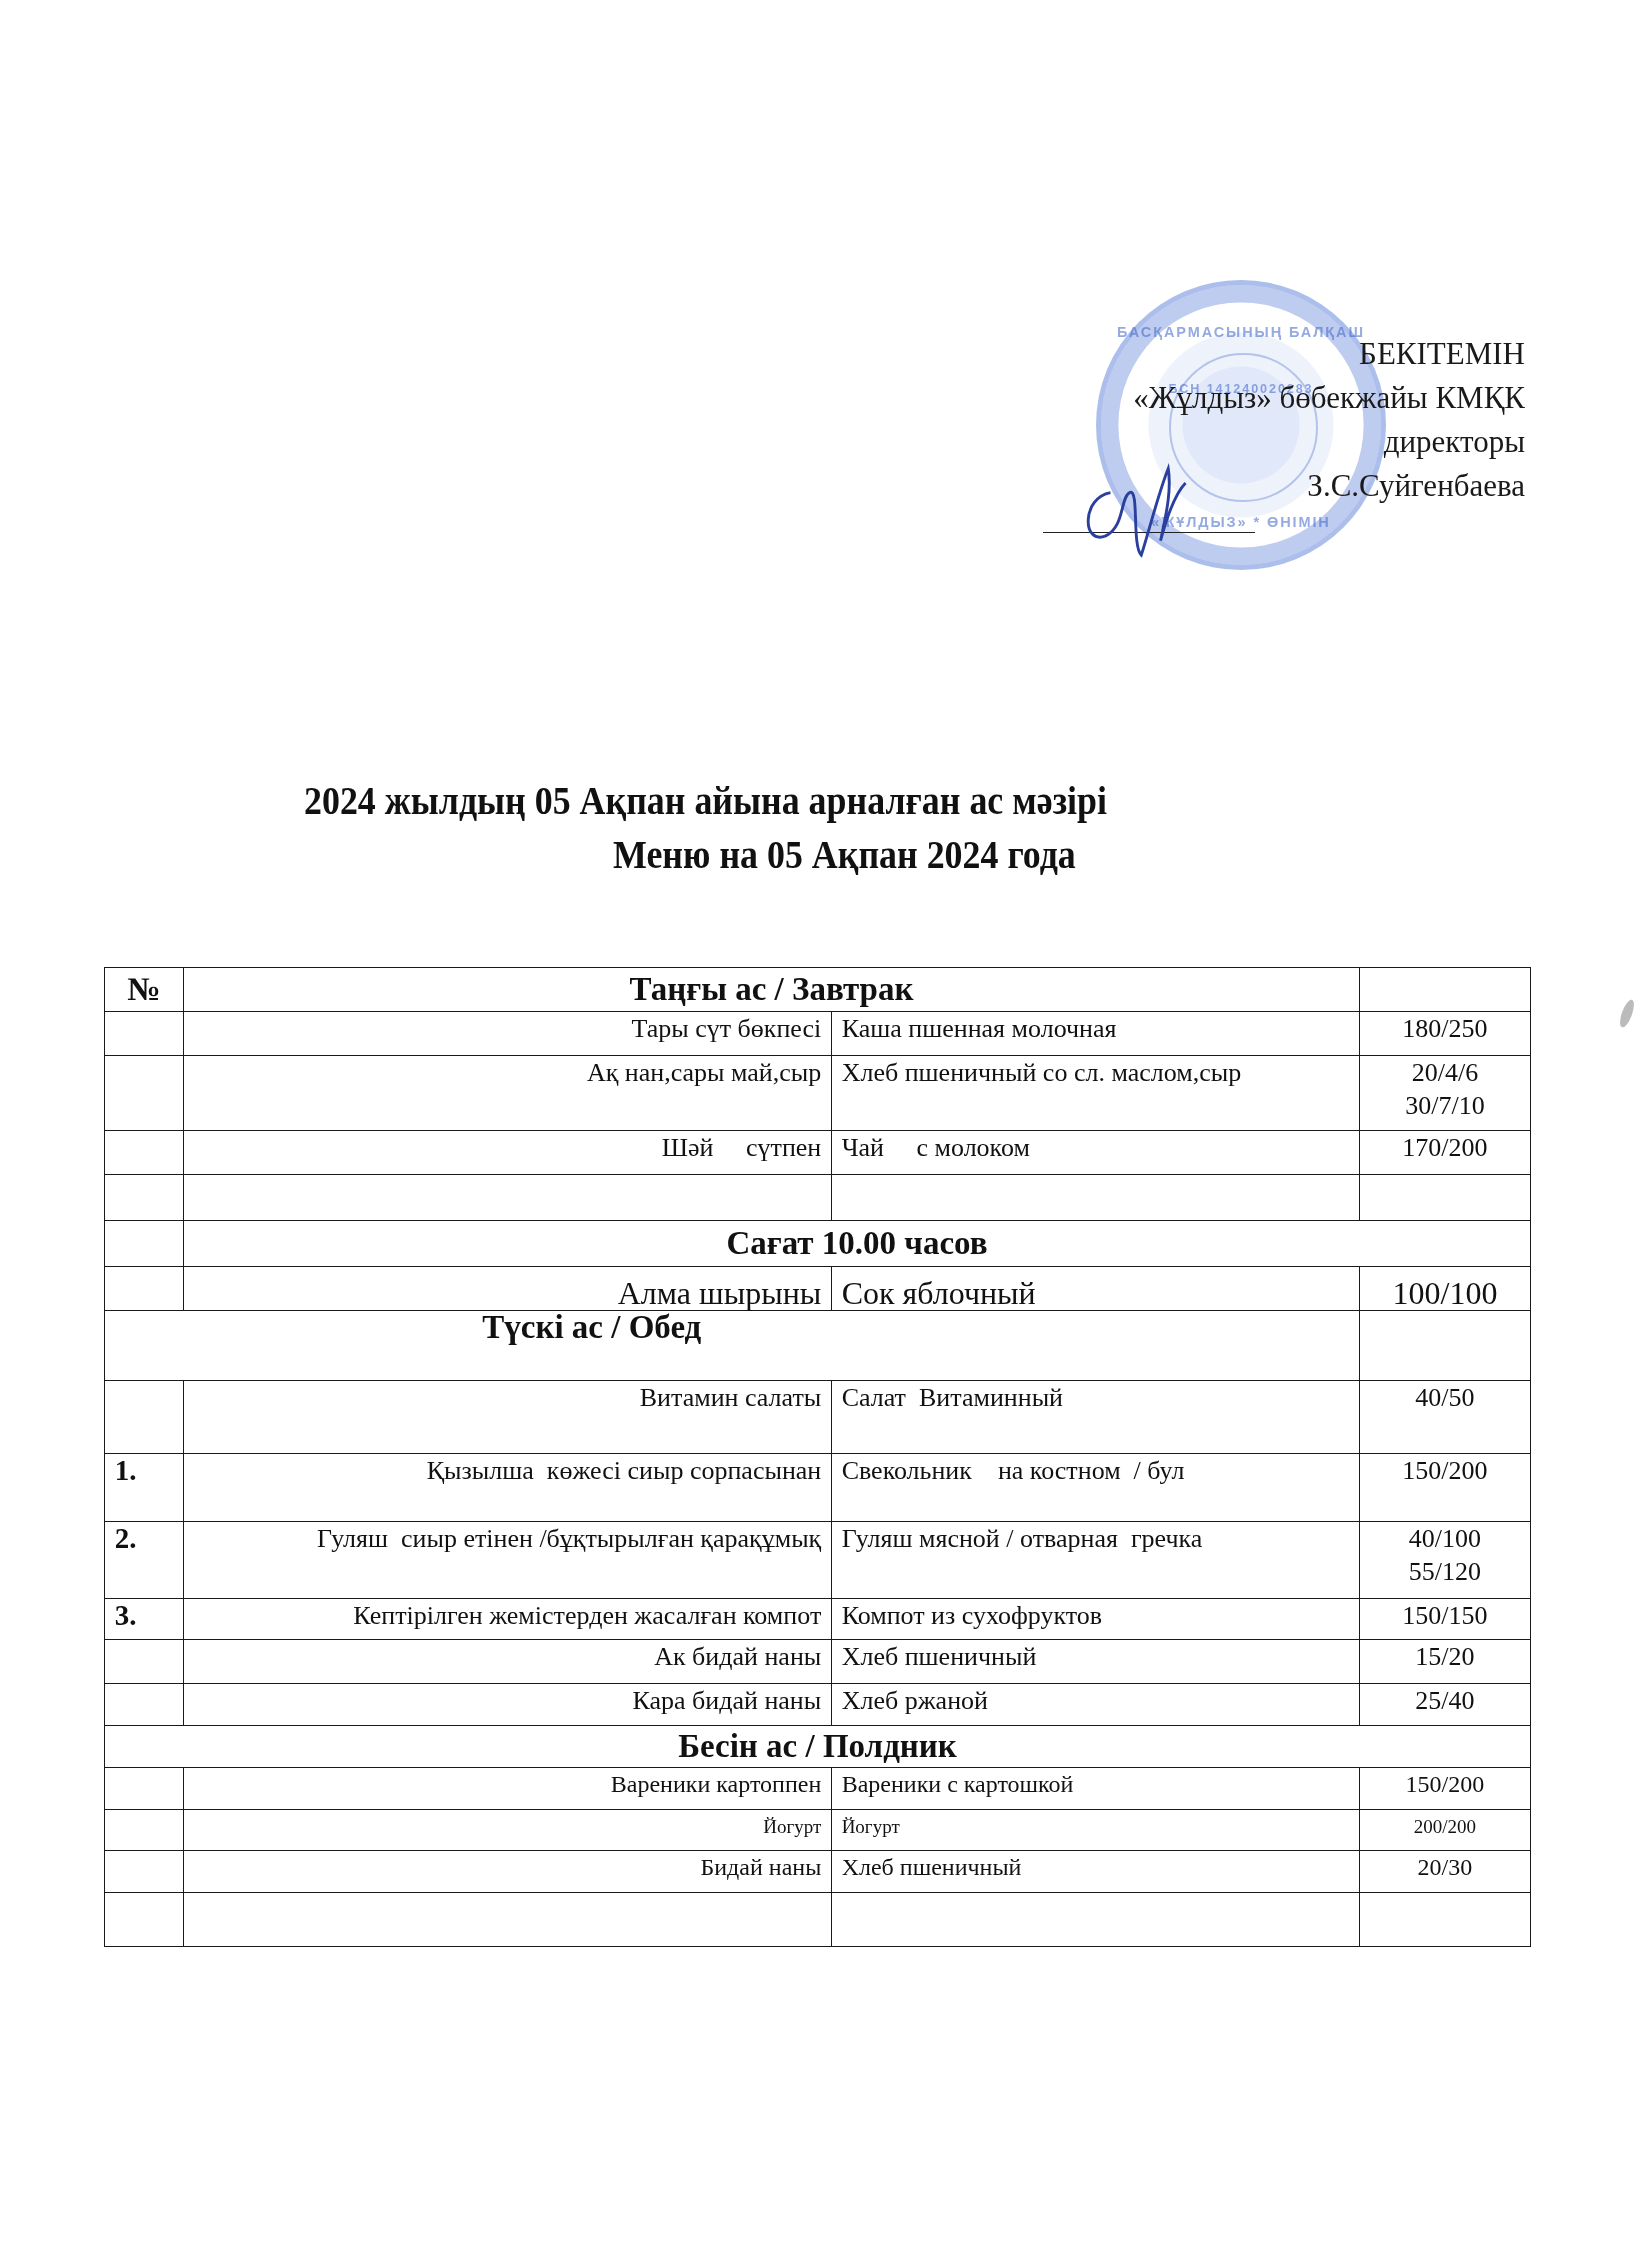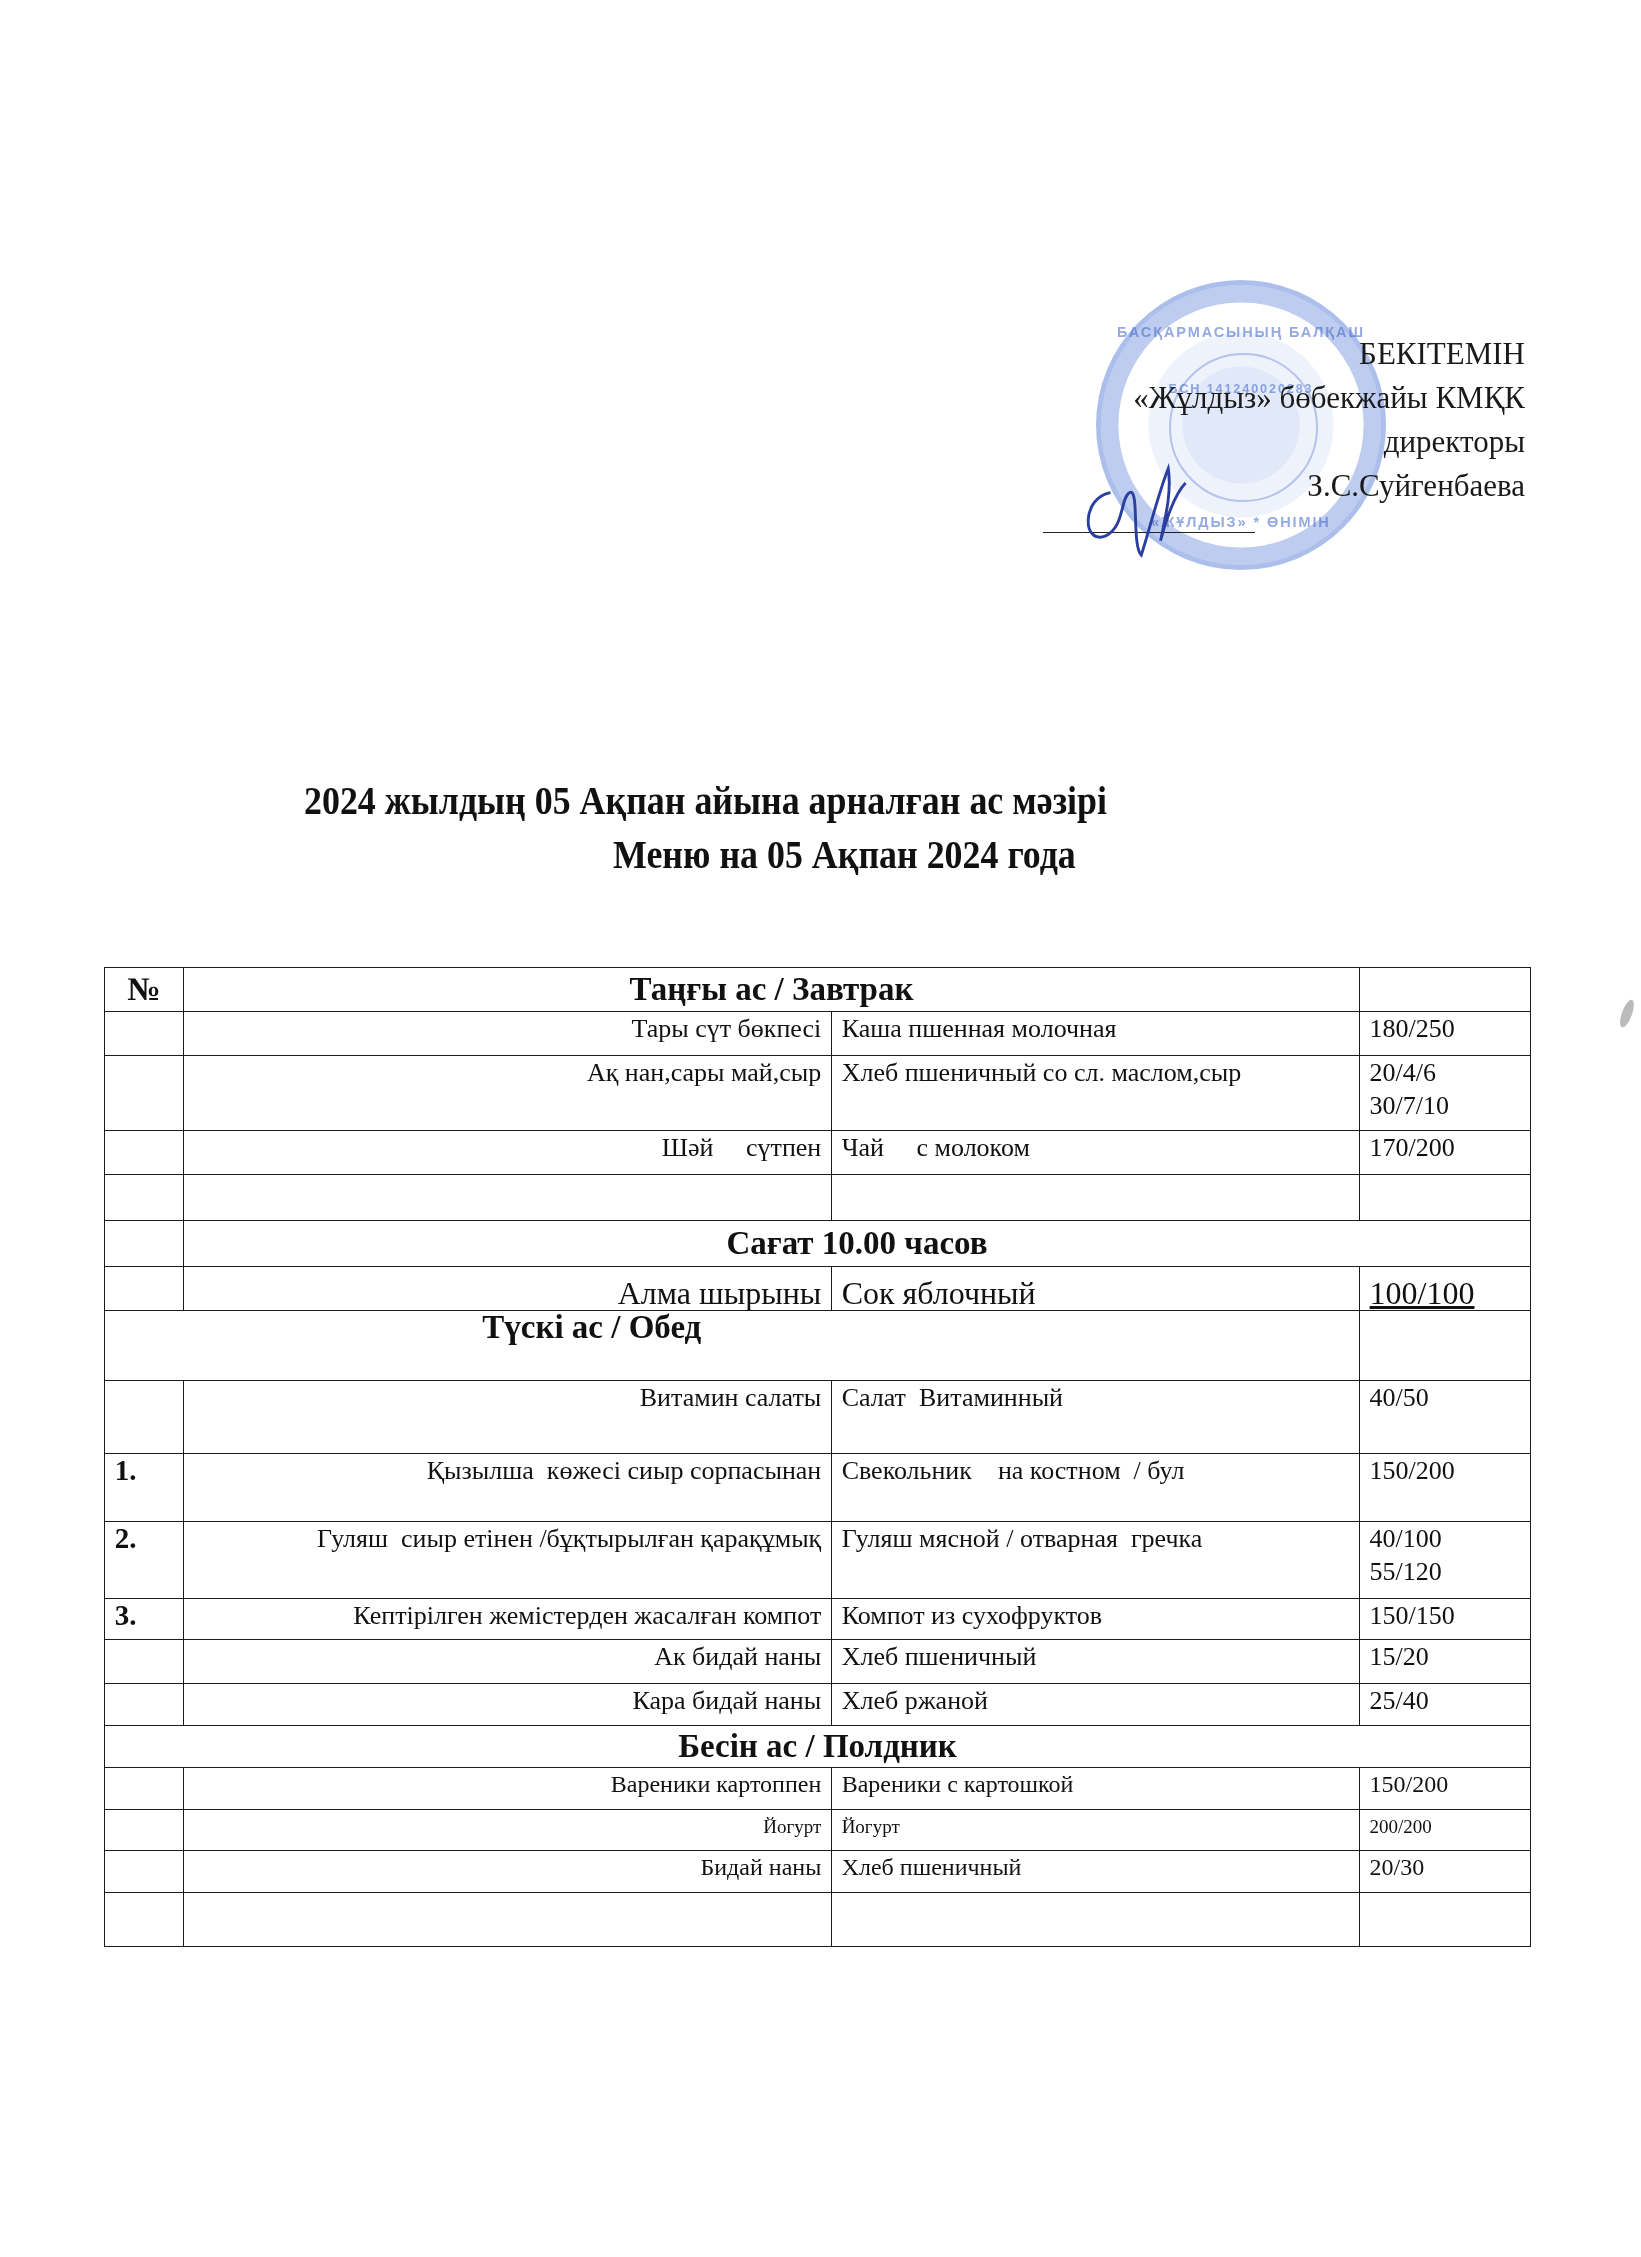--- a/index.html
+++ b/index.html
@@ -41,21 +41,21 @@
   table.menu {
     position: absolute; left: 104px; top: 967px; width: 1427px; border-collapse: collapse;
     font-size: 26px;
   }
   table.menu td {
     border: 1.9px solid #1a1a1a; padding: 0 9.7px; vertical-align: top; line-height: 33px;
   }
   td.num { width: 56px; font-weight: bold; font-size: 29px; text-align: left; padding-left: 9.7px; }
   td.kz { width: 606px; text-align: right; }
   td.ru { width: 490px; }
-  td.qty { }
+  td.qty { text-align: center; }
   tr.section td { text-align: center; font-weight: bold; font-size: 33px; vertical-align: middle; }
   tr.big td { font-size: 32px; }
   .mark { position: absolute; background: #bbb; border-radius: 50%; }
 </style>
 </head>
 <body>
 
 <div class="stamp">
   <div class="stamp-inner"></div>
   <div class="stamp-text">БАСҚАРМАСЫНЫҢ БАЛҚАШ</div>
@@ -109,21 +109,21 @@
     <td class="qty"></td>
   </tr>
   <tr class="section" style="height:46px;">
     <td class="num"></td>
     <td colspan="3">Сағат 10.00 часов</td>
   </tr>
   <tr class="big" style="height:44px;">
     <td class="num"></td>
     <td class="kz" style="vertical-align:bottom;">Алма шырыны</td>
     <td class="ru" style="vertical-align:bottom;">Сок яблочный</td>
-    <td class="qty" style="vertical-align:bottom;text-decoration:underline;">100/100</td>
+    <td class="qty" style="vertical-align:bottom;">100/100</td>
   </tr>
   <tr class="section" style="height:70px;">
     <td colspan="3" style="vertical-align:top;padding-right:290px;">Түскі ас / Обед</td>
     <td class="qty"></td>
   </tr>
   <tr style="height:73px;">
     <td class="num"></td>
     <td class="kz">Витамин салаты</td>
     <td class="ru" style="white-space:pre;">Салат  Витаминный</td>
     <td class="qty">40/50</td>

